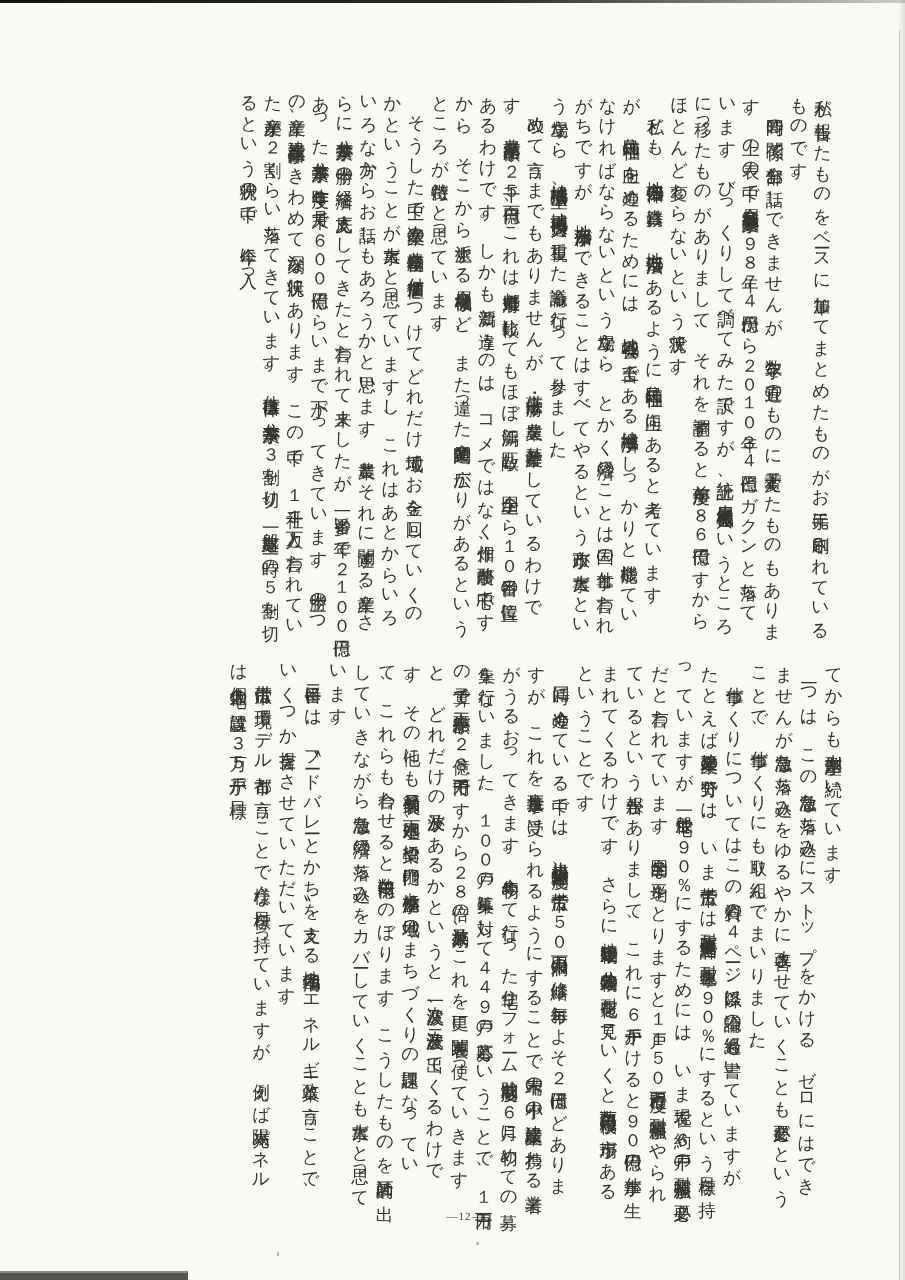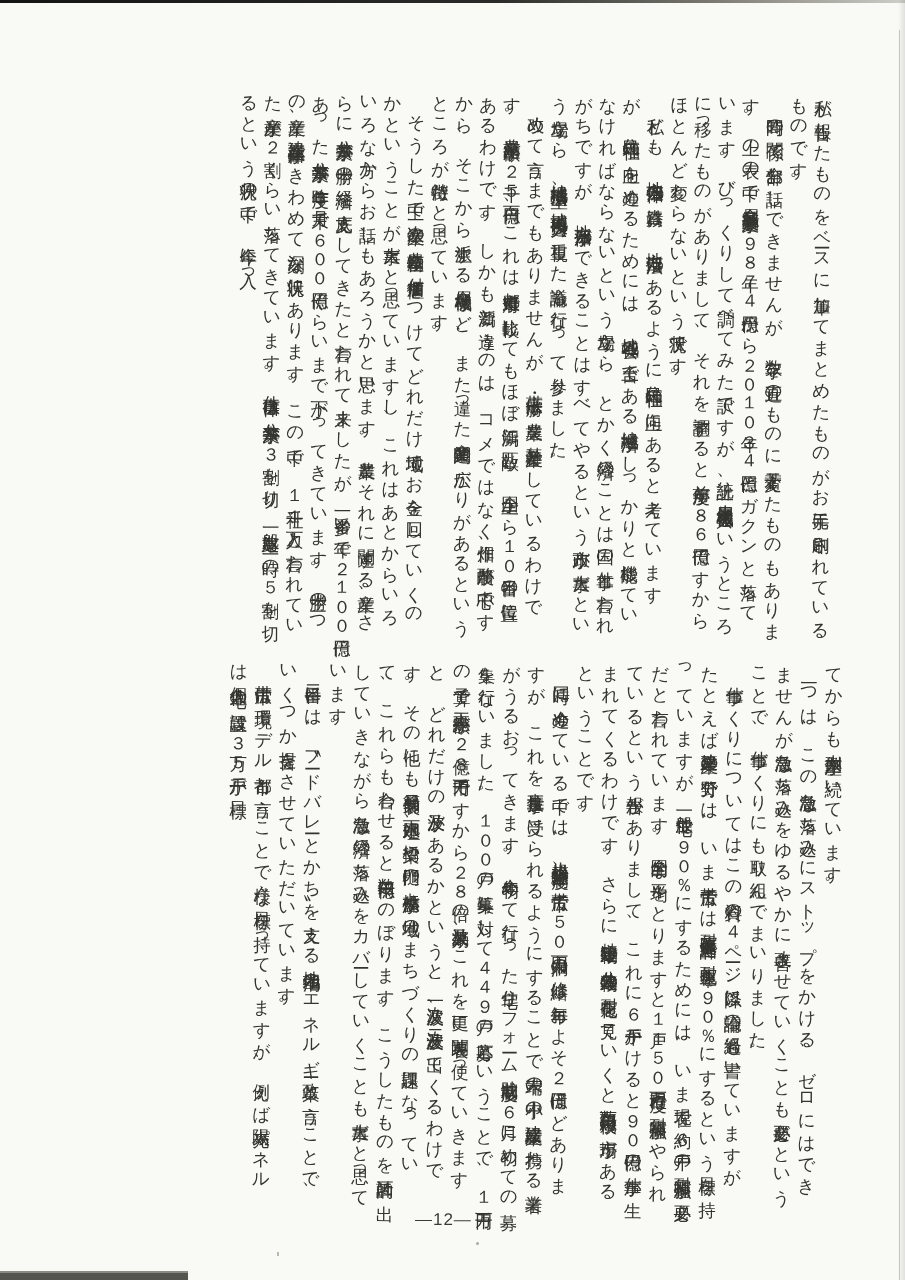--- a/index.html
+++ b/index.html
@@ -89,25 +89,25 @@
     padding: 0;
   }
   .para.indent {
     text-indent: 18.9px;
   }
   .footer-page-number {
     position: absolute;
     top: 1210px;
     left: 418px;
     width: 100px;
-    text-align: left;
-    font-size: 17px;
+    text-align: center;
+    font-size: 11px;
     letter-spacing: 1px;
     color: #3a3a36;
-    font-family: Liberation Sans, sans-serif;
+    font-family: Liberation Serif, serif;
   }
 </style>
 </head>
 <body>
 
 <div class="page">
 
   <div class="top-edge-artifact"></div>
   <div class="right-edge-shade"></div>
   <div class="right-edge-line"></div>

